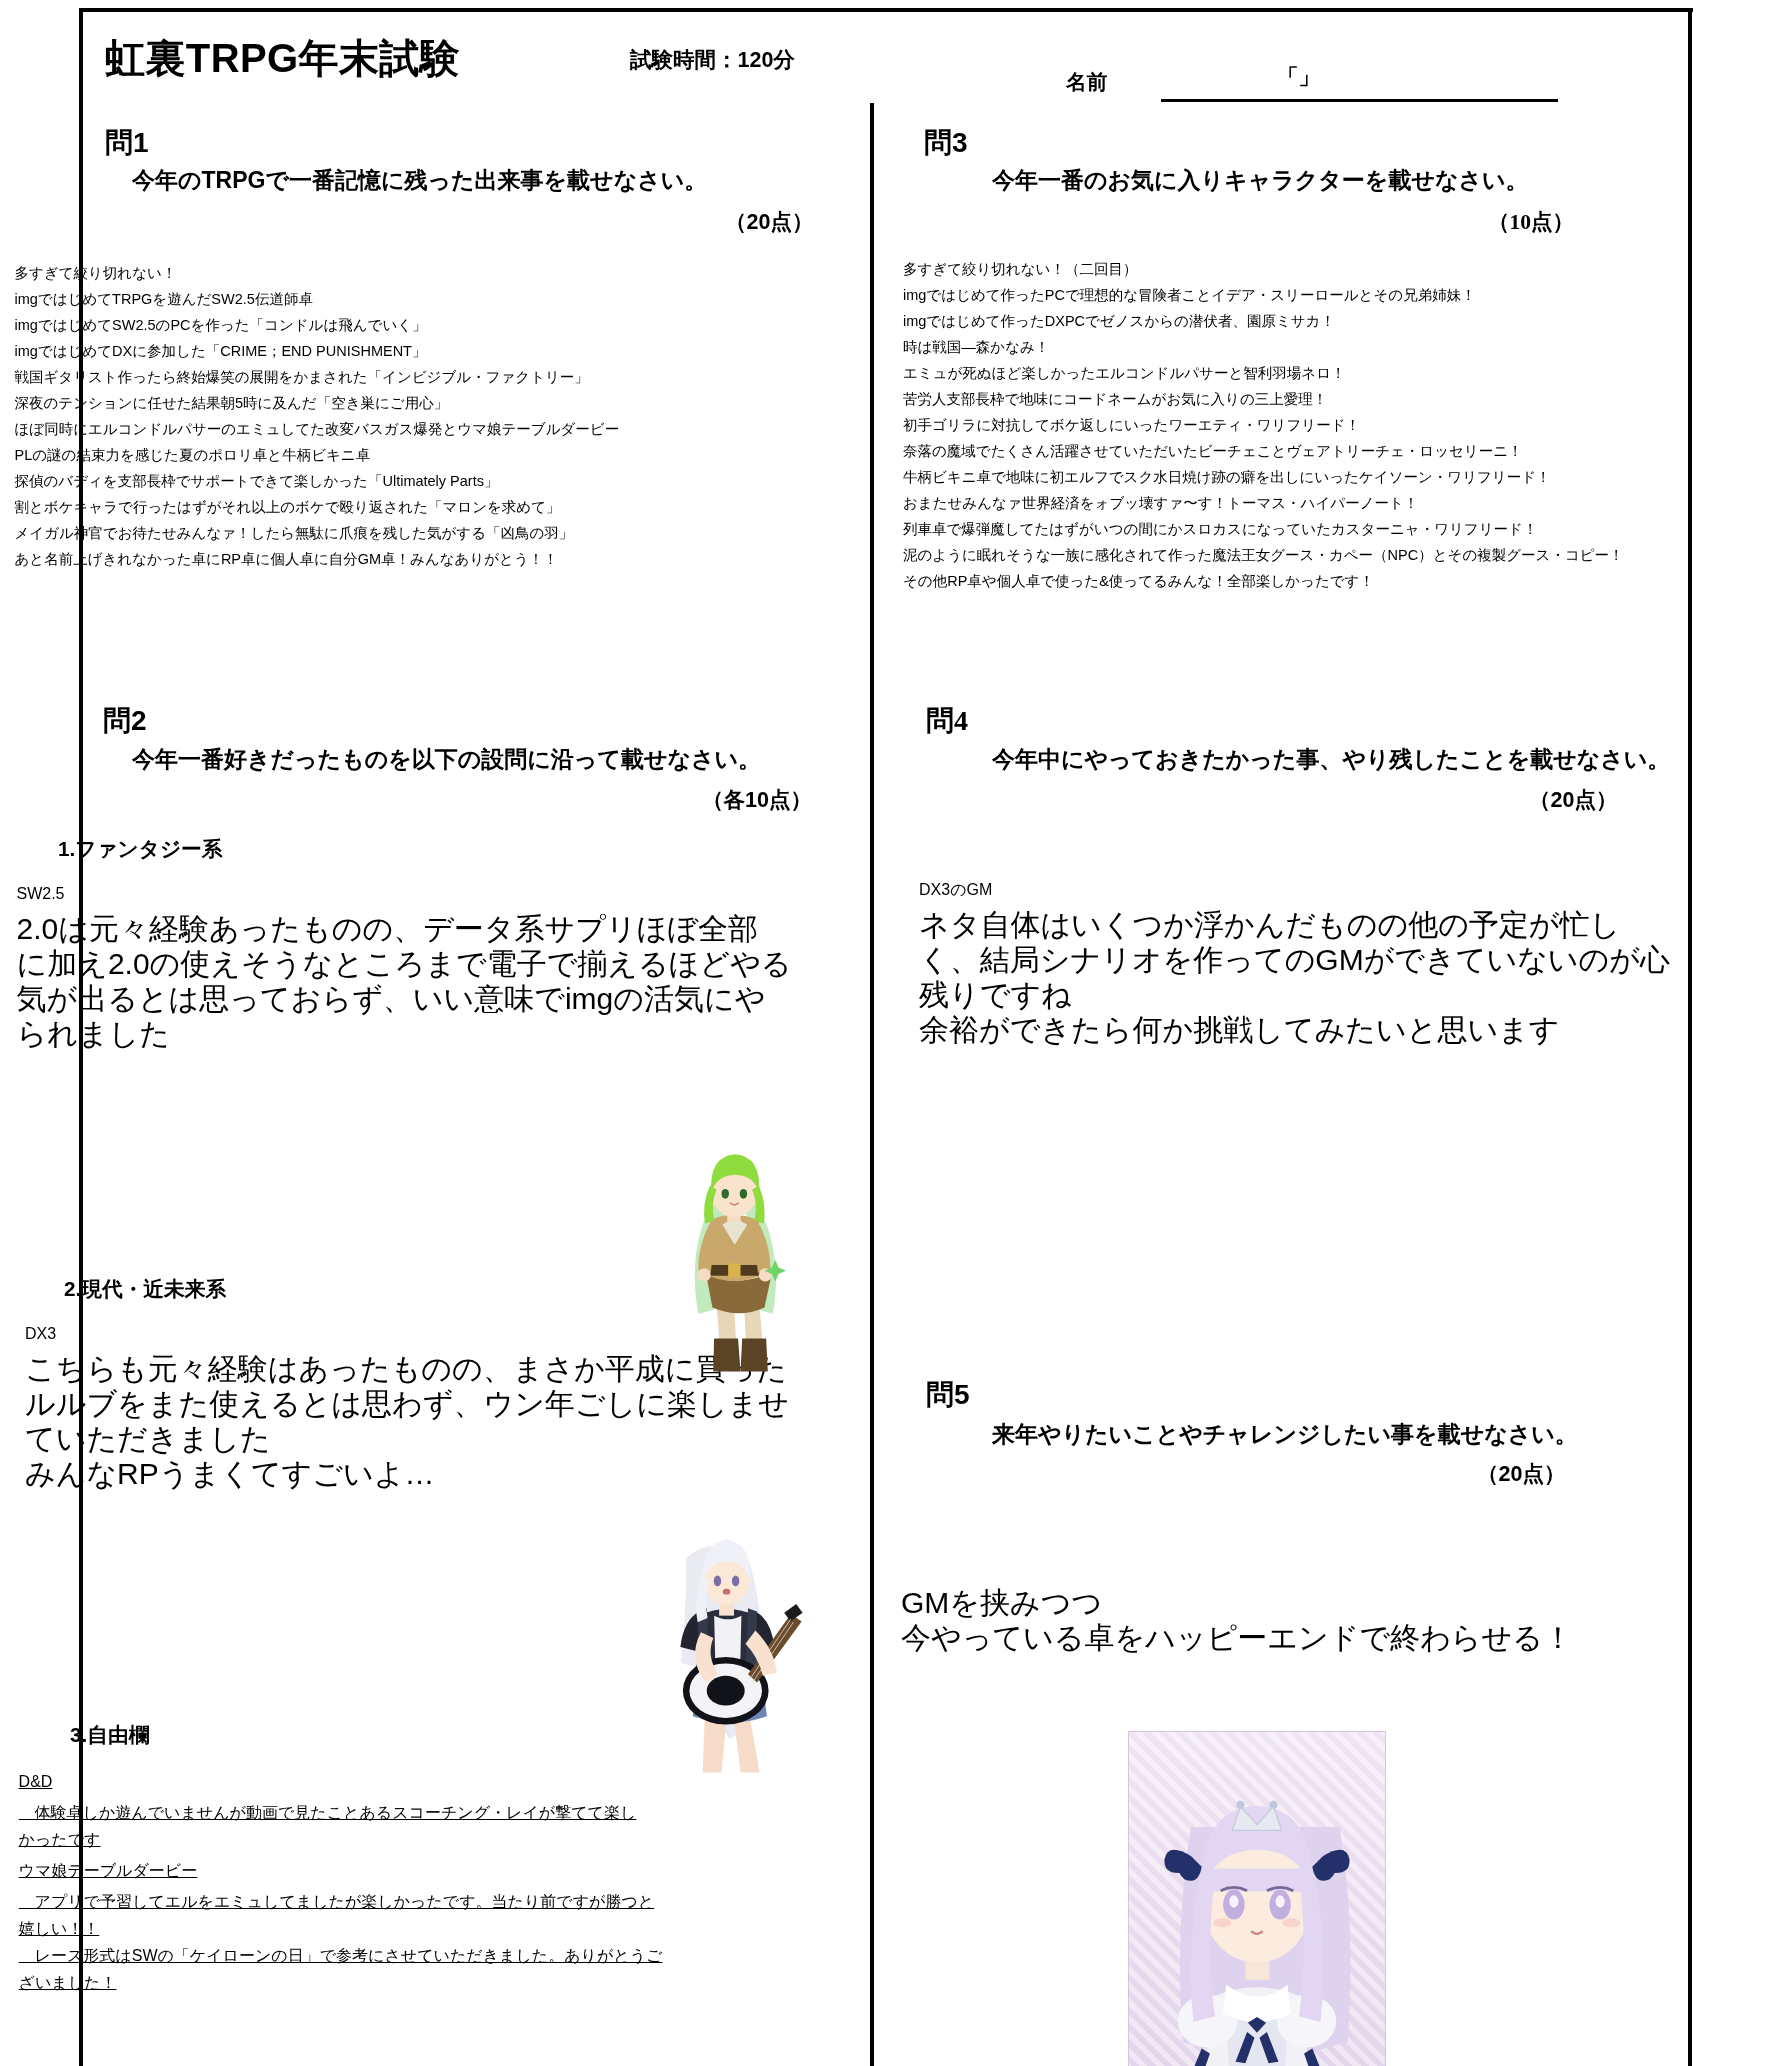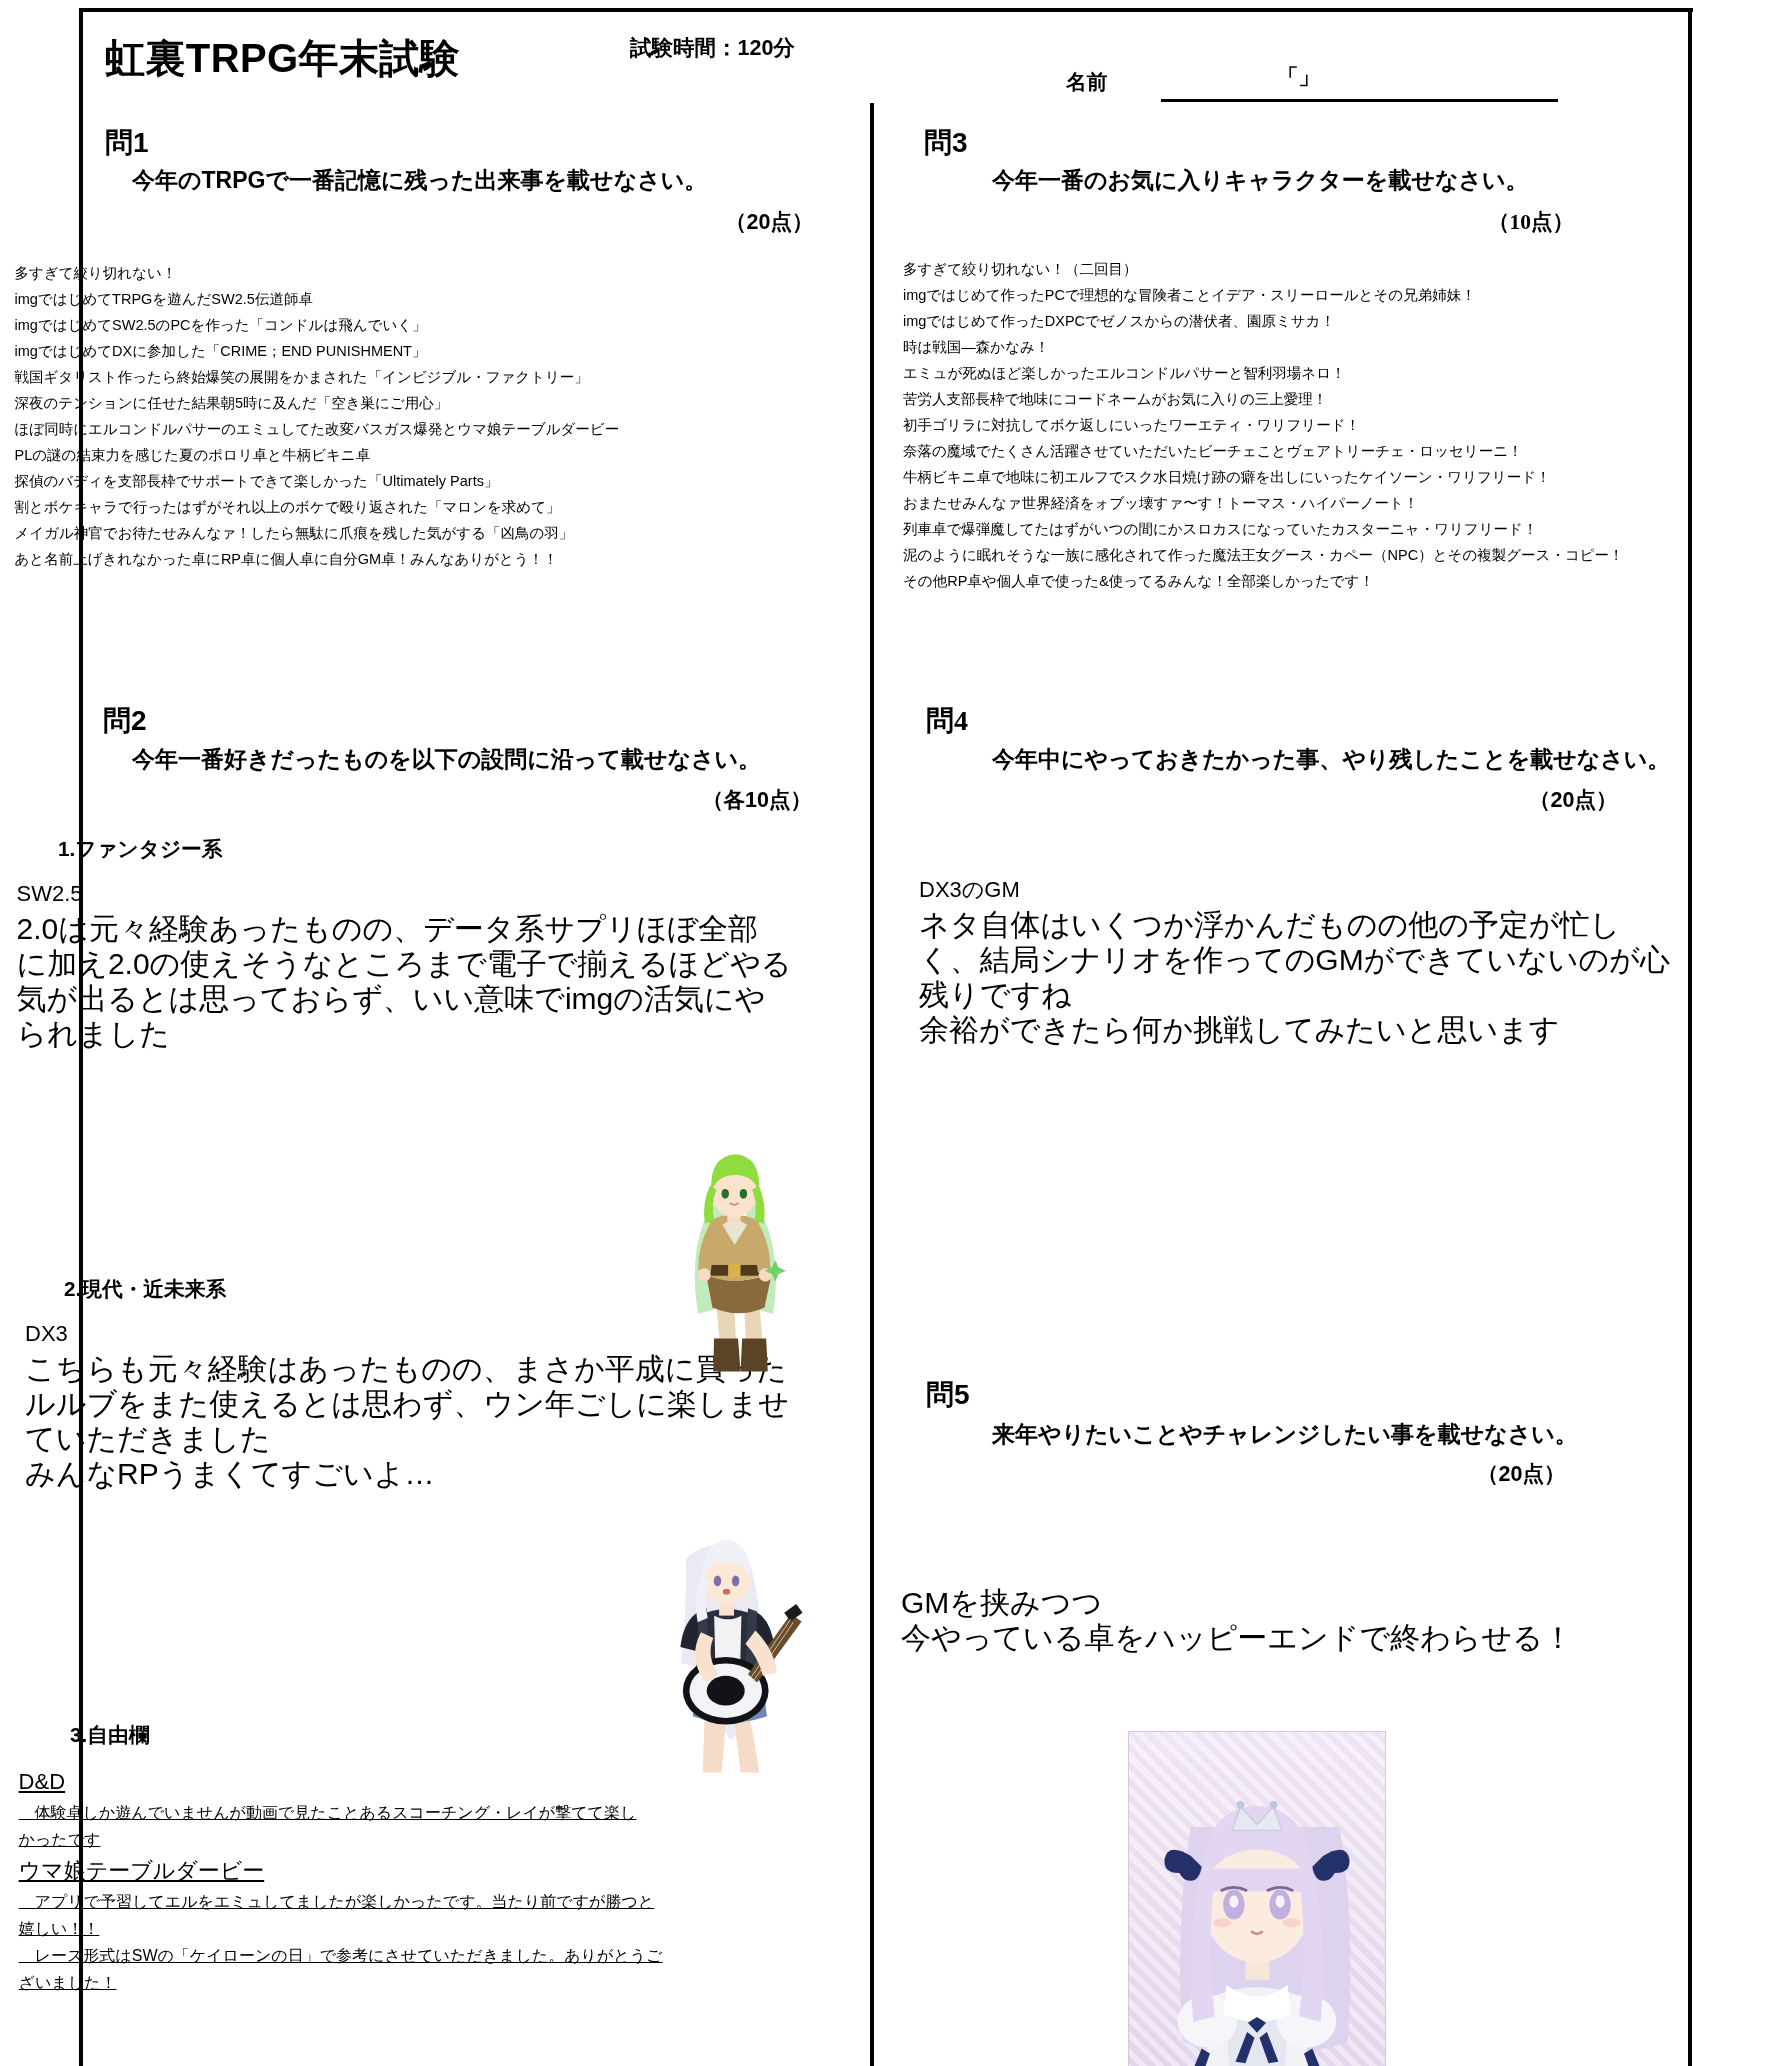--- a/index.html
+++ b/index.html
@@ -42,21 +42,21 @@
     left: 105px;
     top: 31px;
     font-size: 40px;
     font-weight: bold;
     letter-spacing: 0.4px;
     white-space: nowrap;
   }
   .doc-time {
     position: absolute;
     left: 630px;
-    top: 33px;
+    top: 45px;
     font-size: 21.5px;
     font-weight: bold;
     white-space: nowrap;
   }
   .name-label {
     position: absolute;
     left: 1066px;
     top: 68px;
     font-size: 20.7px;
     font-weight: bold;
@@ -110,21 +110,21 @@
     font-size: 14.5px;
     line-height: 26px;
     white-space: nowrap;
   }
 
   
   .blk {
     position: absolute;
   }
   .blk .head {
-    font-size: 22px;
+    font-size: 16px;
     line-height: 35px;
     white-space: nowrap;
   }
   .blk .line {
     font-size: 30px;
     line-height: 35px;
     white-space: nowrap;
   }
   .blk .line-sm {
     font-size: 16px;

